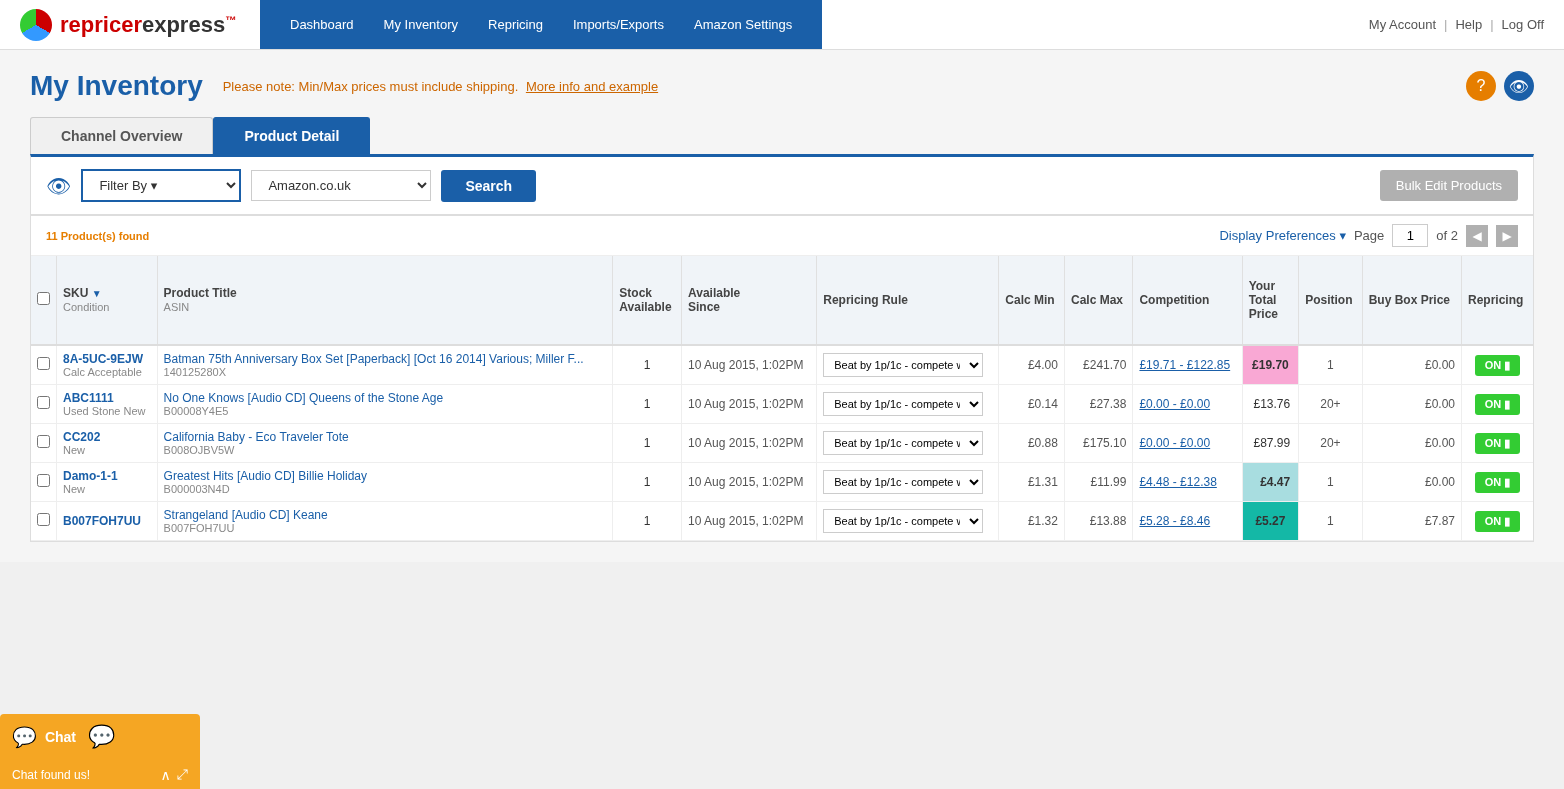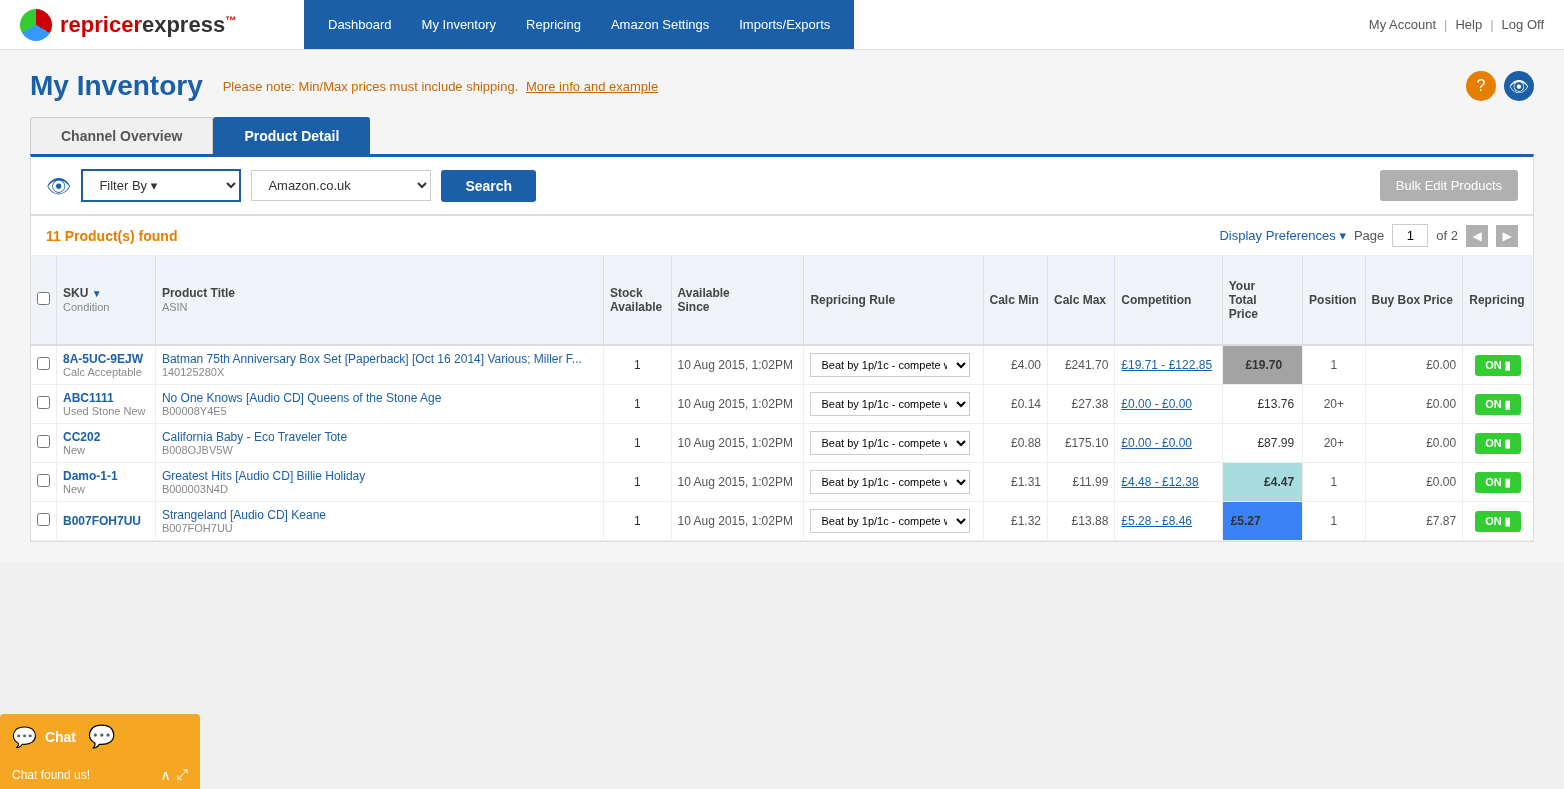--- a/index.html
+++ b/index.html
@@ -5,21 +5,21 @@
     * { box-sizing: border-box; margin: 0; padding: 0; }
     body { font-family: Arial, sans-serif; font-size: 13px; background: #f0f0f0; color: #333; }
 
     
     .top-nav { display: flex; align-items: center; background: #fff; border-bottom: 1px solid #ddd; height: 50px; }
     .logo-area { width: 260px; padding: 0 20px; display: flex; align-items: center; }
     .logo-text { font-size: 22px; font-weight: bold; }
     .logo-re { color: #cc0000; }
     .logo-press { color: #333; }
     .logo-dot { display: inline-block; width: 32px; height: 32px; border-radius: 50%; background: conic-gradient(#cc0000 0deg 120deg, #3399ff 120deg 240deg, #33cc33 240deg 360deg); margin-right: 8px; }
-    .nav-links { display: flex; background: #1a5fa8; height: 100%; align-items: center; padding: 0 10px; gap: 2px; margin-left: 44px; }
+    .nav-links { display: flex; background: #1a5fa8; height: 100%; align-items: center; padding: 0 16px; gap: 2px; }
     .nav-link { color: #fff; text-decoration: none; padding: 0 14px; font-size: 13px; cursor: pointer; height: 100%; display: flex; align-items: center; }
     .top-right { margin-left: auto; display: flex; align-items: center; gap: 8px; padding-right: 20px; font-size: 13px; color: #555; }
     .top-right a { color: #555; text-decoration: none; }
     .top-right-sep { color: #aaa; }
 
     
     .main-content { background: #f5f5f5; padding: 20px 30px; }
 
     
     .page-header { display: flex; align-items: center; gap: 20px; margin-bottom: 15px; }
@@ -41,21 +41,21 @@
     .toolbar { background: #fff; border: 1px solid #ddd; border-top: 3px solid #1a5fa8; padding: 12px 15px; display: flex; align-items: center; gap: 10px; }
     .eye-icon { color: #1a5fa8; font-size: 20px; cursor: pointer; }
     .filter-select { border: 2px solid #1a5fa8; padding: 6px 12px; font-size: 13px; min-width: 160px; cursor: pointer; background: #fff; color: #333; outline: none; }
     .marketplace-select { border: 1px solid #ccc; padding: 6px 12px; font-size: 13px; min-width: 180px; cursor: pointer; background: #fff; color: #333; outline: none; }
     .search-btn { background: #1a5fa8; color: #fff; border: none; padding: 8px 24px; font-size: 14px; cursor: pointer; font-weight: bold; border-radius: 3px; }
     .bulk-edit-btn { margin-left: auto; background: #b0b0b0; color: #fff; border: none; padding: 8px 16px; font-size: 13px; cursor: pointer; border-radius: 3px; }
 
     
     .table-area { background: #fff; border: 1px solid #ddd; }
     .table-header-bar { display: flex; align-items: center; padding: 8px 15px; border-bottom: 1px solid #eee; }
-    .products-found { color: #e67e00; font-weight: bold; font-size: 14px; }
+    .products-found { color: #e67e00; font-weight: bold; font-size: 11px; }
     .pagination-area { margin-left: auto; display: flex; align-items: center; gap: 8px; font-size: 13px; }
     .display-prefs { color: #1a5fa8; cursor: pointer; font-size: 13px; }
     .page-label { color: #555; }
     .page-input { width: 36px; text-align: center; border: 1px solid #ccc; padding: 3px 5px; font-size: 13px; }
     .of-pages { color: #555; }
     .page-nav-btn { background: #b0b0b0; color: #fff; border: none; width: 22px; height: 22px; cursor: pointer; font-size: 12px; display: flex; align-items: center; justify-content: center; }
 
     
     .inventory-table { width: 100%; border-collapse: collapse; font-size: 12px; }
     .inventory-table thead tr { background: #f0f4f8; }
@@ -95,22 +95,22 @@
   <div class="logo-area">
     <div class="logo-dot"></div>
     <span class="logo-text">
       <span class="logo-re">repricer</span><span class="logo-press">express</span><sup style="color:#cc0000;font-size:11px;">™</sup>
     </span>
   </div>
   <div class="nav-links">
     <a class="nav-link">Dashboard</a>
     <a class="nav-link">My Inventory</a>
     <a class="nav-link">Repricing</a>
+    <a class="nav-link">Imports/Exports</a>
     <a class="nav-link">Amazon Settings</a>
-    <a class="nav-link">Imports/Exports</a>
   </div>
   <div class="top-right">
     <a class="top-right-link">My Account</a>
     <span class="top-right-sep">|</span>
     <a class="top-right-link">Help</a>
     <span class="top-right-sep">|</span>
     <a class="top-right-link">Log Off</a>
   </div>
 </div>
 
@@ -199,21 +199,21 @@
       <td>
         <select class="repricing-rule-select">
           <option>Beat by 1p/1c - compete wit ▾</option>
         </select>
       </td>
       <td class="calc-min">£4.00</td>
       <td class="calc-max">£241.70</td>
       <td>
         <a class="competition-link">£19.71 - £122.85</a>
       </td>
-      <td style="background:#a3a3a3; font-weight:bold; text-align:right; padding:6px 20px;">£19.70</td>
+      <td style="background:#f9a8d4; font-weight:bold; text-align:center; padding:6px 0;">£19.70</td>
       <td class="position-cell">1</td>
       <td class="buy-box-cell">£0.00</td>
       <td style="text-align:center;">
         <button class="on-toggle">ON ▮</button>
       </td>
     </tr>
             <tr>
       <td>
         <input type="checkbox" style="">
       </td>
@@ -323,21 +323,21 @@
       <td>
         <select class="repricing-rule-select">
           <option>Beat by 1p/1c - compete wit ▾</option>
         </select>
       </td>
       <td class="calc-min">£1.32</td>
       <td class="calc-max">£13.88</td>
       <td>
         <a class="competition-link">£5.28 - £8.46</a>
       </td>
-      <td style="background:#3b82f6; font-weight:bold; text-align:left; padding:6px 8px;margin-left:27px;">£5.27</td>
+      <td style="background:#14b8a6; font-weight:bold; text-align:center; padding:6px 8px;margin-left:27px;">£5.27</td>
       <td class="position-cell">1</td>
       <td class="buy-box-cell">£7.87</td>
       <td style="text-align:center;">
         <button class="on-toggle">ON ▮</button>
       </td>
     </tr>
           </tbody>
       </table>
     </div>
   </div>

